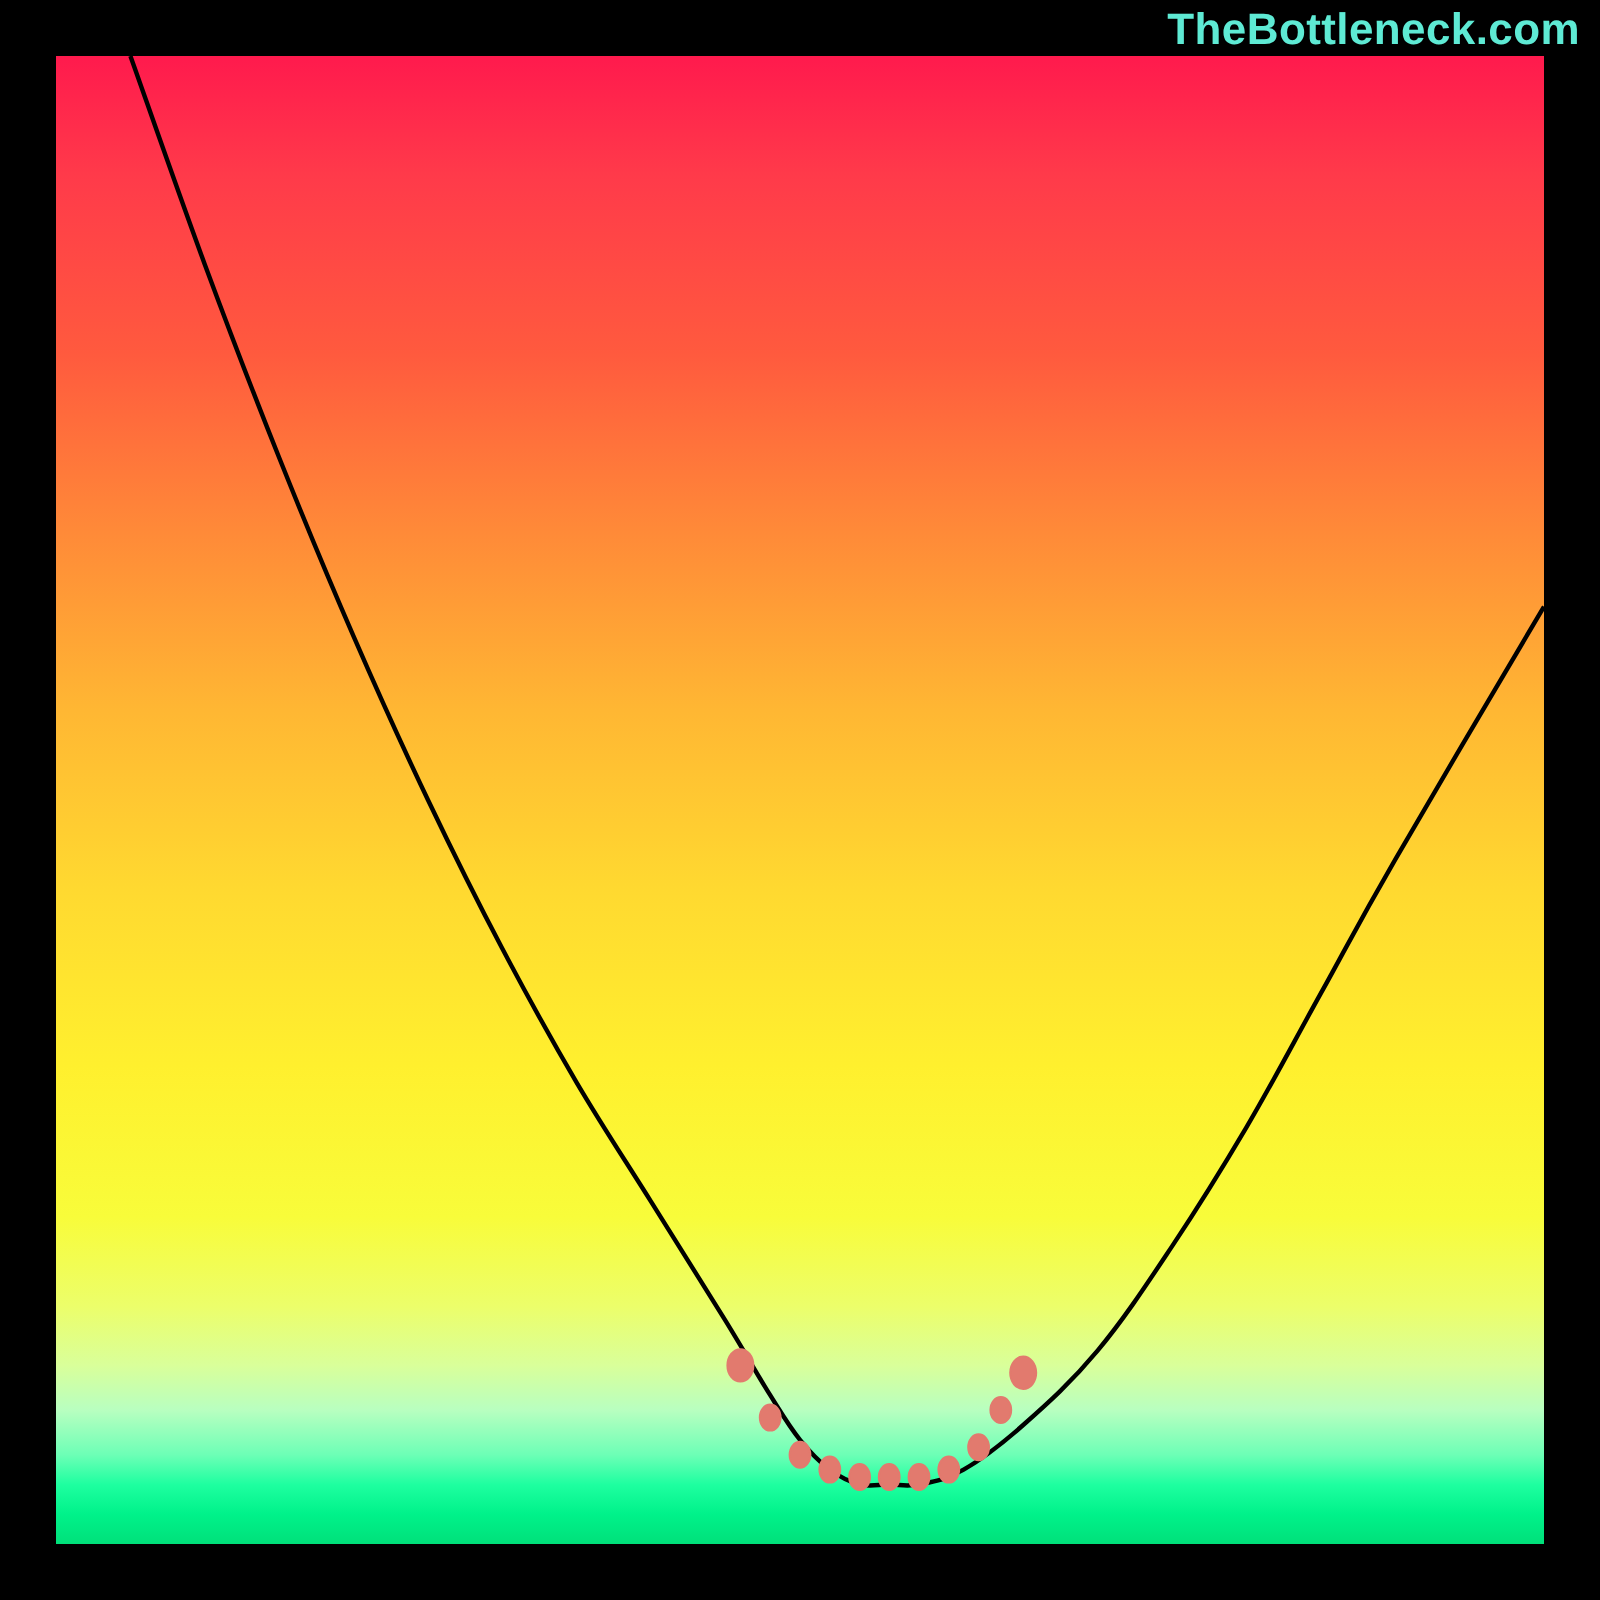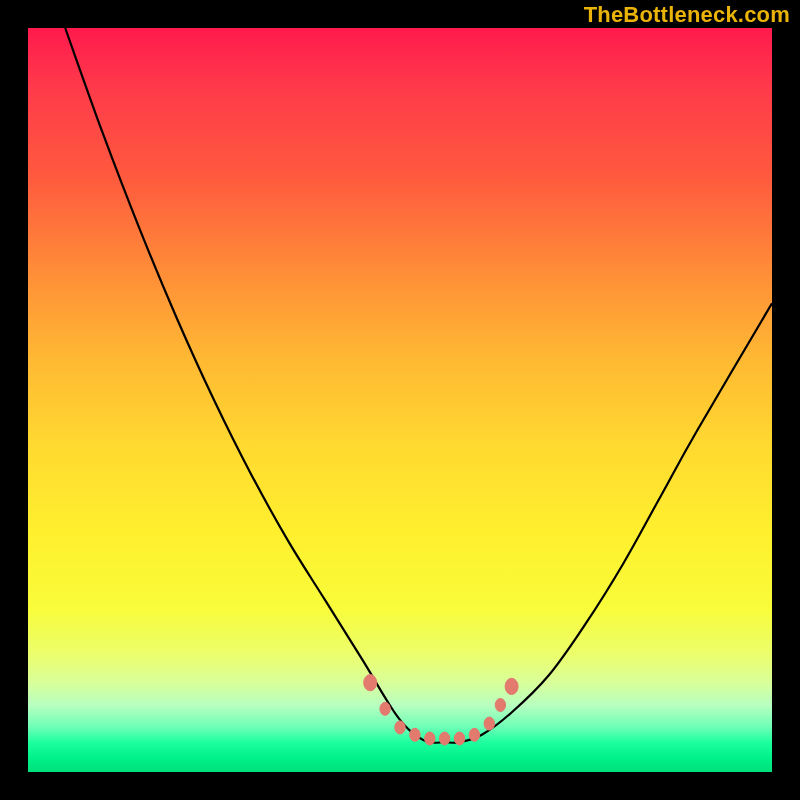--- a/index.html
+++ b/index.html
@@ -41,21 +41,21 @@
       #6dffb6 94%,
       #1effa0 96%,
       #00f28a 98%,
       #00e07a 100%
     );
   }
   .watermark {
     position: absolute;
     top: 2px;
     right: 10px;
-    color: #eab308;
+    color: #5eead4;
     font-size: 22px;
     font-weight: 600;
     letter-spacing: 0.2px;
     user-select: none;
   }
   svg.curve {
     position: absolute;
     left: 0;
     top: 0;
     width: 744px;

